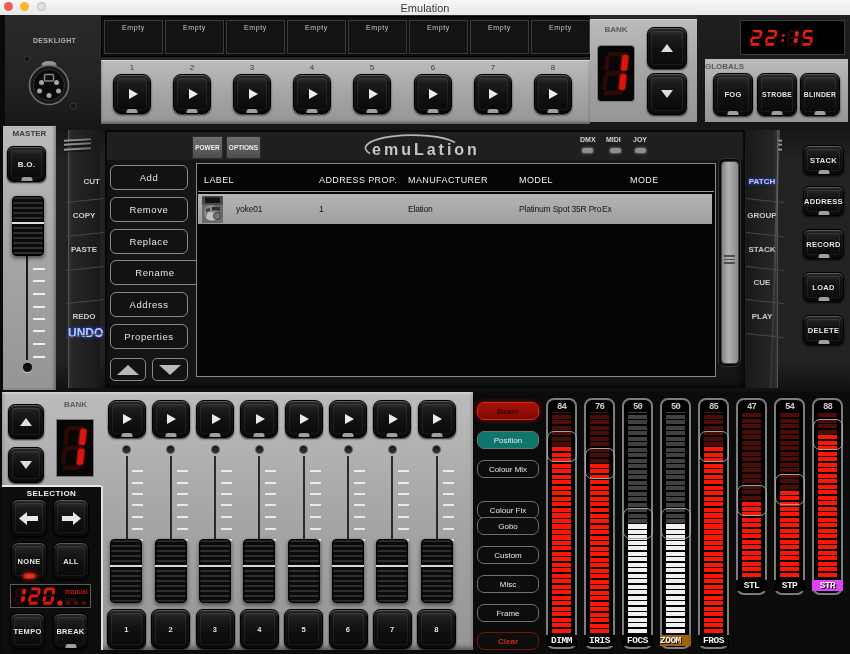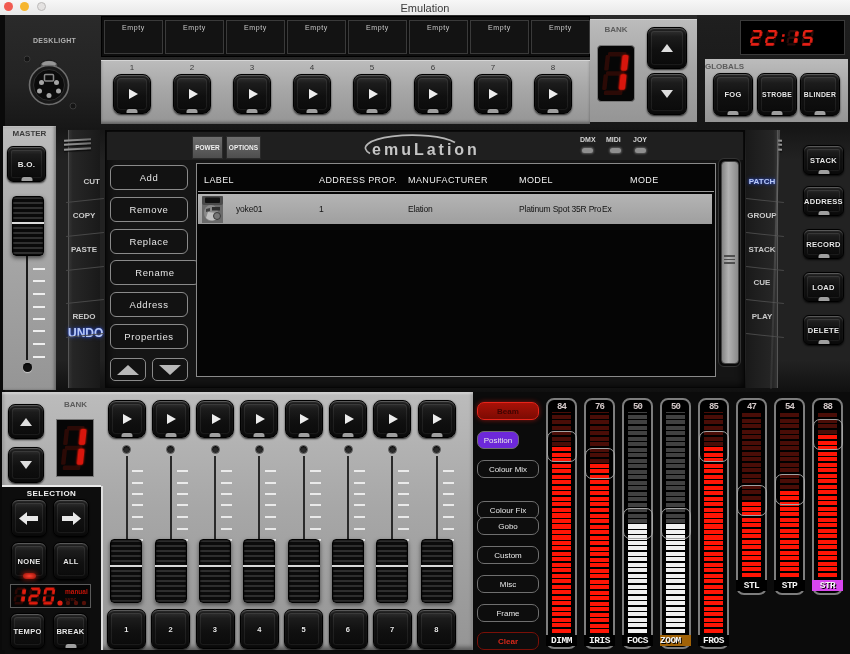--- a/index.html
+++ b/index.html
@@ -560,21 +560,21 @@
 <div class="abs" style="left:443px;top:539px;width:11px;height:1.6px;background:rgba(250,250,250,.8);"></div>
 <div class="abs" style="left:421px;top:539px;width:32px;height:64px;border-radius:4px;
       background:repeating-linear-gradient(180deg,#2e2e2e 0 2px,#0b0b0b 2px 5px);
       box-shadow:0 2px 4px rgba(0,0,0,.55), inset 0 0 2px #000;border:1px solid #000;box-sizing:border-box;"></div>
 <div class="abs" style="left:421px;top:565px;width:32px;height:2.2px;background:#d8d8d8;"></div>
 <div class="db " style="left:417.09999999999997px;top:609px;width:39px;height:40px;border-radius:7px;">
       <span class="bl" style="font-size:7.5px;color:#e8e8e8;">8</span>
     </div>
 <div class="abs" style="left:473px;top:392px;width:377px;height:262px;background:#0b0b0b;"></div>
 <div class="scrbtn" style="left:477px;top:402px;width:62px;height:18px;border-radius:7px;border:1.5px solid #e8241a;background:linear-gradient(#a81107,#7c0b03);color:#3f0402;font-size:8px;font-weight:bold;box-shadow:0 0 5px rgba(255,30,20,.5);">Beam</div>
-<div class="scrbtn" style="left:477px;top:431px;width:42px;height:18px;border-radius:7px;border:1.5px solid #6f6f6f;background:#6d28d9;color:#e8e8e8;font-size:8px;">Position</div>
+<div class="scrbtn" style="left:477px;top:431px;width:62px;height:18px;border-radius:7px;border:1.5px solid #6f6f6f;background:#0f766e;color:#e8e8e8;font-size:8px;">Position</div>
 <div class="scrbtn" style="left:477px;top:460px;width:62px;height:18px;border-radius:7px;border:1.5px solid #6f6f6f;background:#0d0d0d;color:#e8e8e8;font-size:8px;">Colour Mix</div>
 <div class="scrbtn" style="left:477px;top:488px;width:62px;height:18px;border-radius:7px;border:1.5px solid #6f6f6f;background:#0d0d0d;color:#e8e8e8;font-size:8px;margin-top:13px;">Colour Fix</div>
 <div class="scrbtn" style="left:477px;top:517px;width:62px;height:18px;border-radius:7px;border:1.5px solid #6f6f6f;background:#0d0d0d;color:#e8e8e8;font-size:8px;">Gobo</div>
 <div class="scrbtn" style="left:477px;top:546px;width:62px;height:18px;border-radius:7px;border:1.5px solid #6f6f6f;background:#0d0d0d;color:#e8e8e8;font-size:8px;">Custom</div>
 <div class="scrbtn" style="left:477px;top:575px;width:62px;height:18px;border-radius:7px;border:1.5px solid #6f6f6f;background:#0d0d0d;color:#e8e8e8;font-size:8px;">Misc</div>
 <div class="scrbtn" style="left:477px;top:604px;width:62px;height:18px;border-radius:7px;border:1.5px solid #6f6f6f;background:#0d0d0d;color:#e8e8e8;font-size:8px;">Frame</div>
 <div class="scrbtn" style="left:477px;top:632px;width:62px;height:18px;border-radius:7px;border:1.5px solid #7a1008;background:#0d0d0d;color:#d8281a;font-size:8px;font-weight:bold;">Clear</div>
 <div class="abs" style="left:546px;top:397.5px;width:31px;height:251.0px;background:#000;border:2px solid #7d7d7d;border-radius:8px;box-sizing:border-box;"></div>
 <div class="mlab" style="left:546px;top:402px;width:31px;text-align:center;font-size:9px;letter-spacing:-1px;color:#d4c9c9;text-shadow:0 0 1px #000;">84</div>
 <div class="abs" style="left:552px;top:412px;width:19px;height:221px;background:repeating-linear-gradient(0deg,#4a0d07 0 4px,#000 4px 5.5px);"></div>

